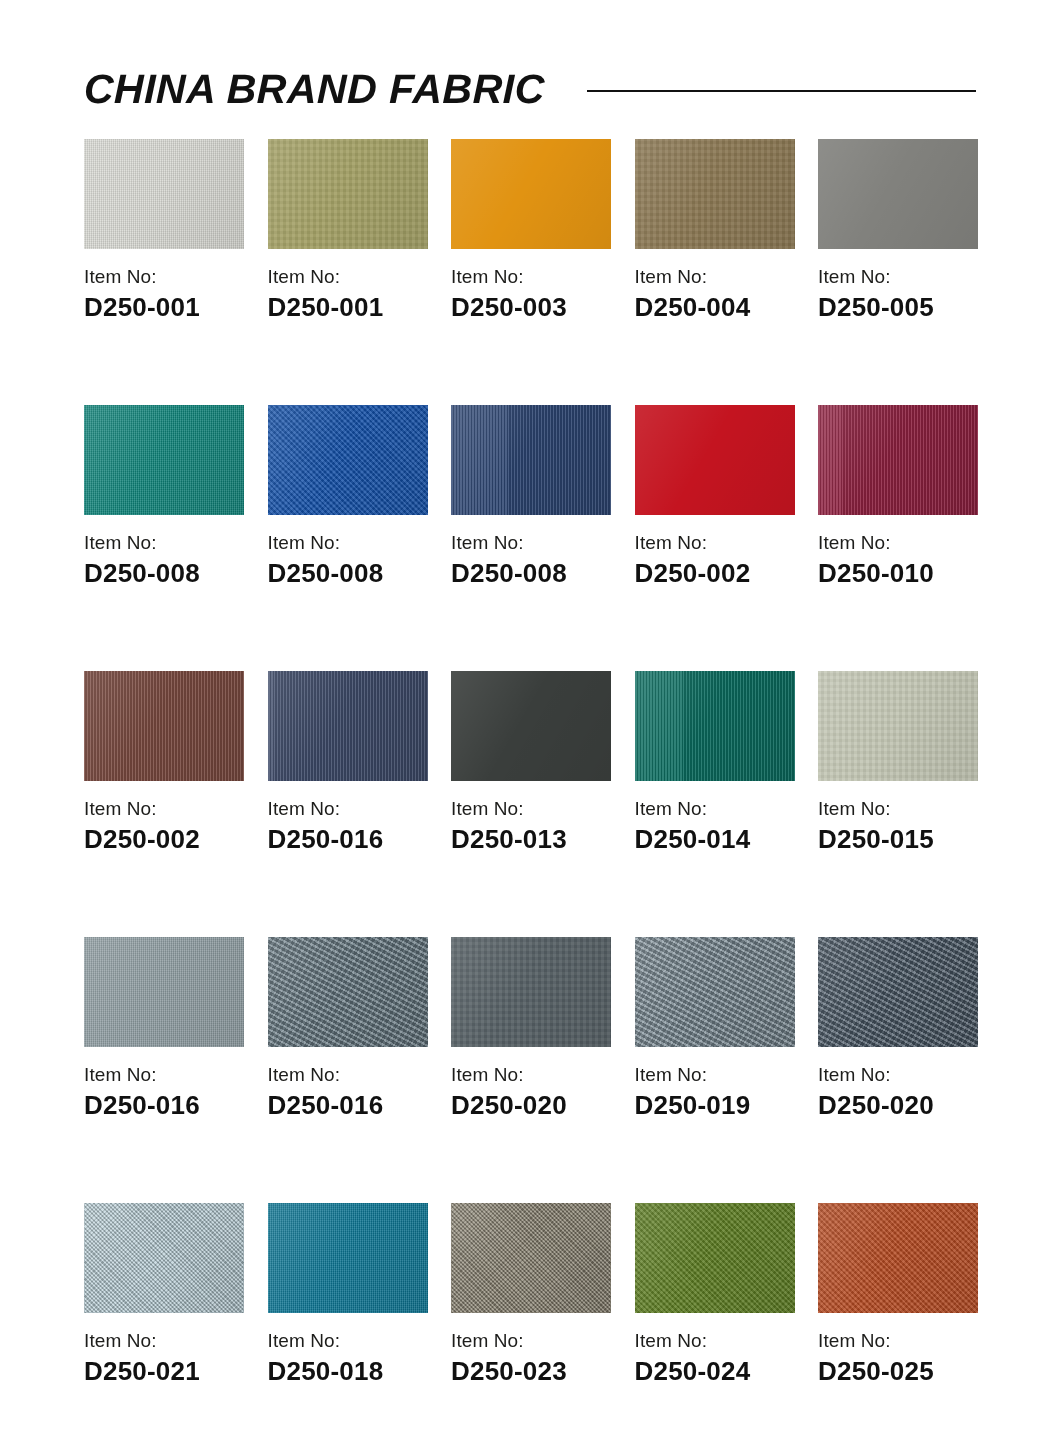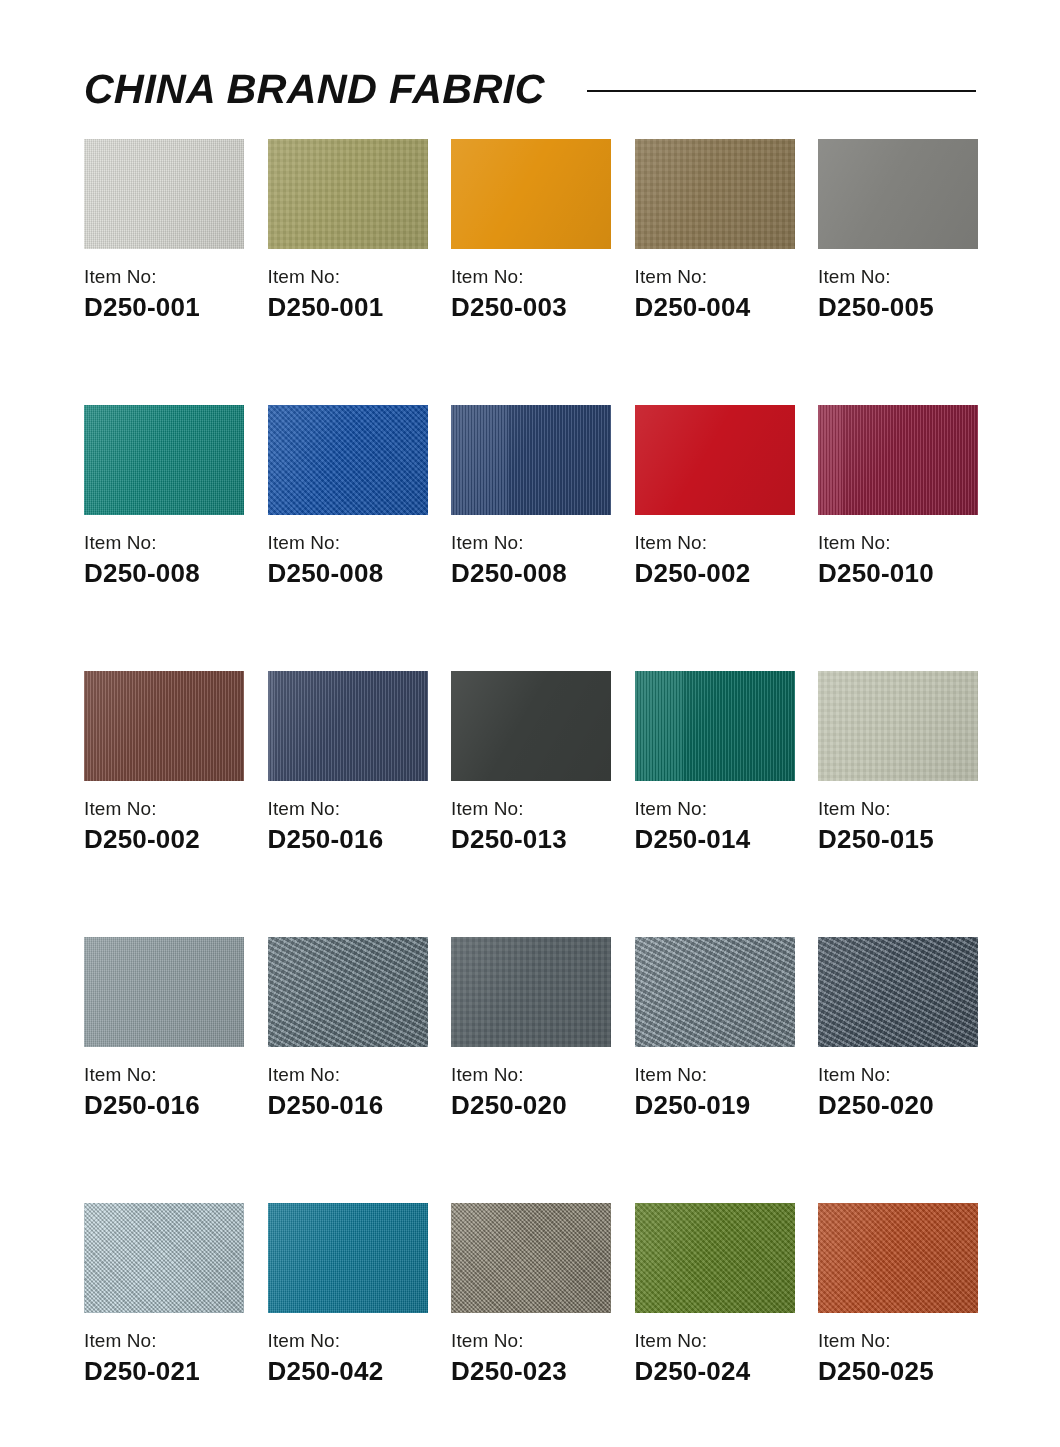--- a/index.html
+++ b/index.html
@@ -305,21 +305,21 @@
         <div class="swatch-chip tex-dot" style="background-color: rgb(188, 210, 218);"></div>
         <div class="swatch-meta">
           <span class="meta-label">Item No:</span>
           <span class="meta-code">D250-021</span>
         </div>
       </div>
       <div class="swatch-cell">
         <div class="swatch-chip tex-fineweave" style="background-color: rgb(11, 115, 145);"></div>
         <div class="swatch-meta">
           <span class="meta-label">Item No:</span>
-          <span class="meta-code">D250-042</span>
+          <span class="meta-code">D250-018</span>
         </div>
       </div>
       <div class="swatch-cell">
         <div class="swatch-chip tex-dot" style="background-color: rgb(139, 132, 114);"></div>
         <div class="swatch-meta">
           <span class="meta-label">Item No:</span>
           <span class="meta-code">D250-023</span>
         </div>
       </div>
       <div class="swatch-cell">

